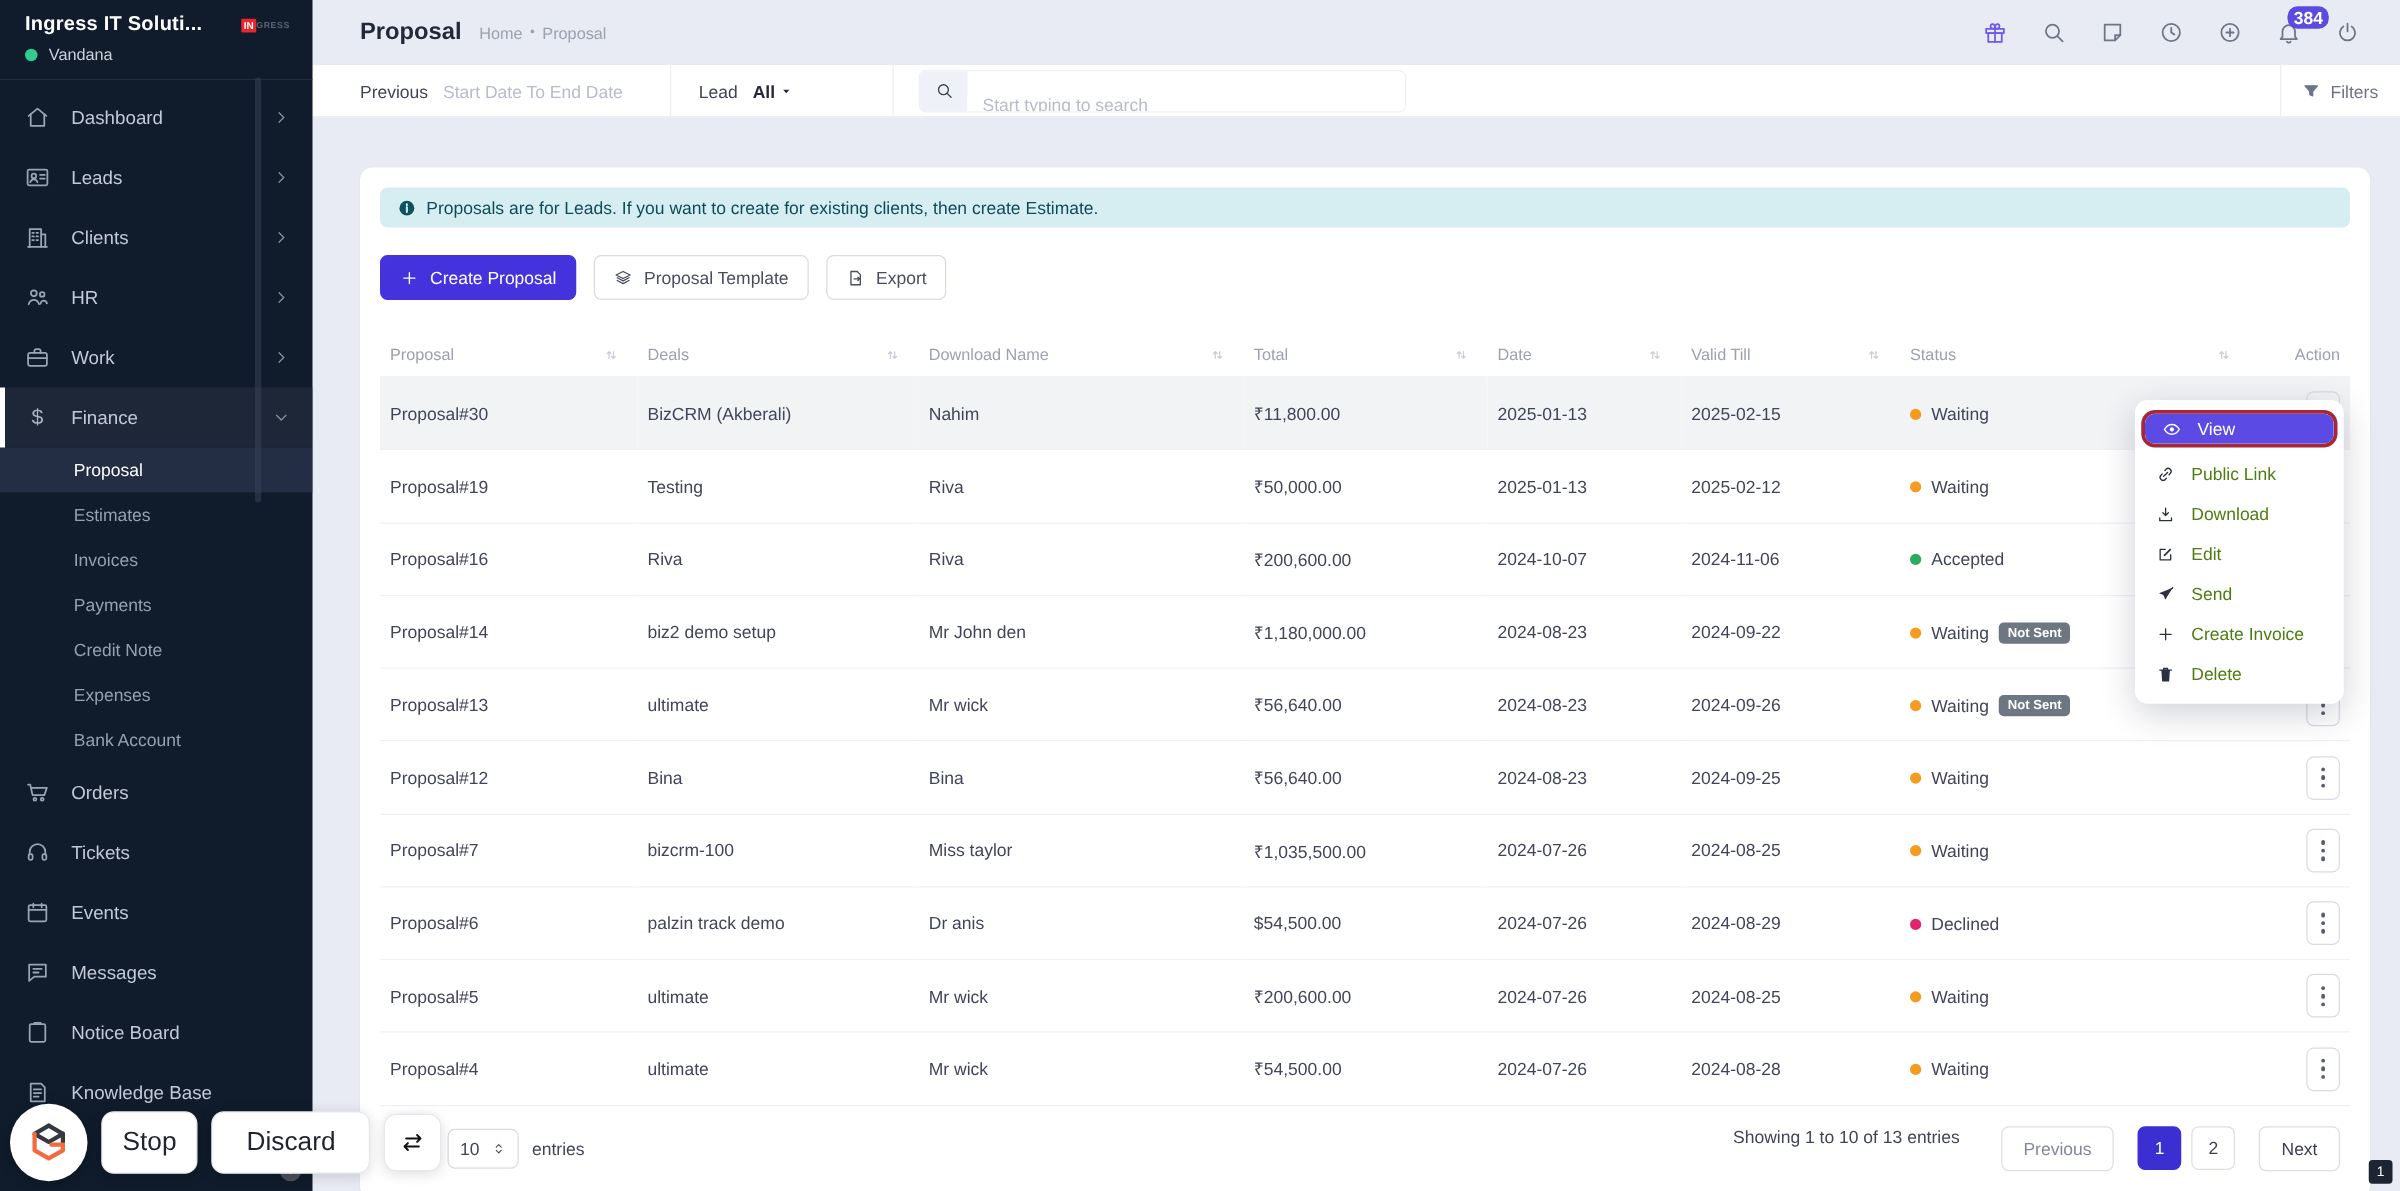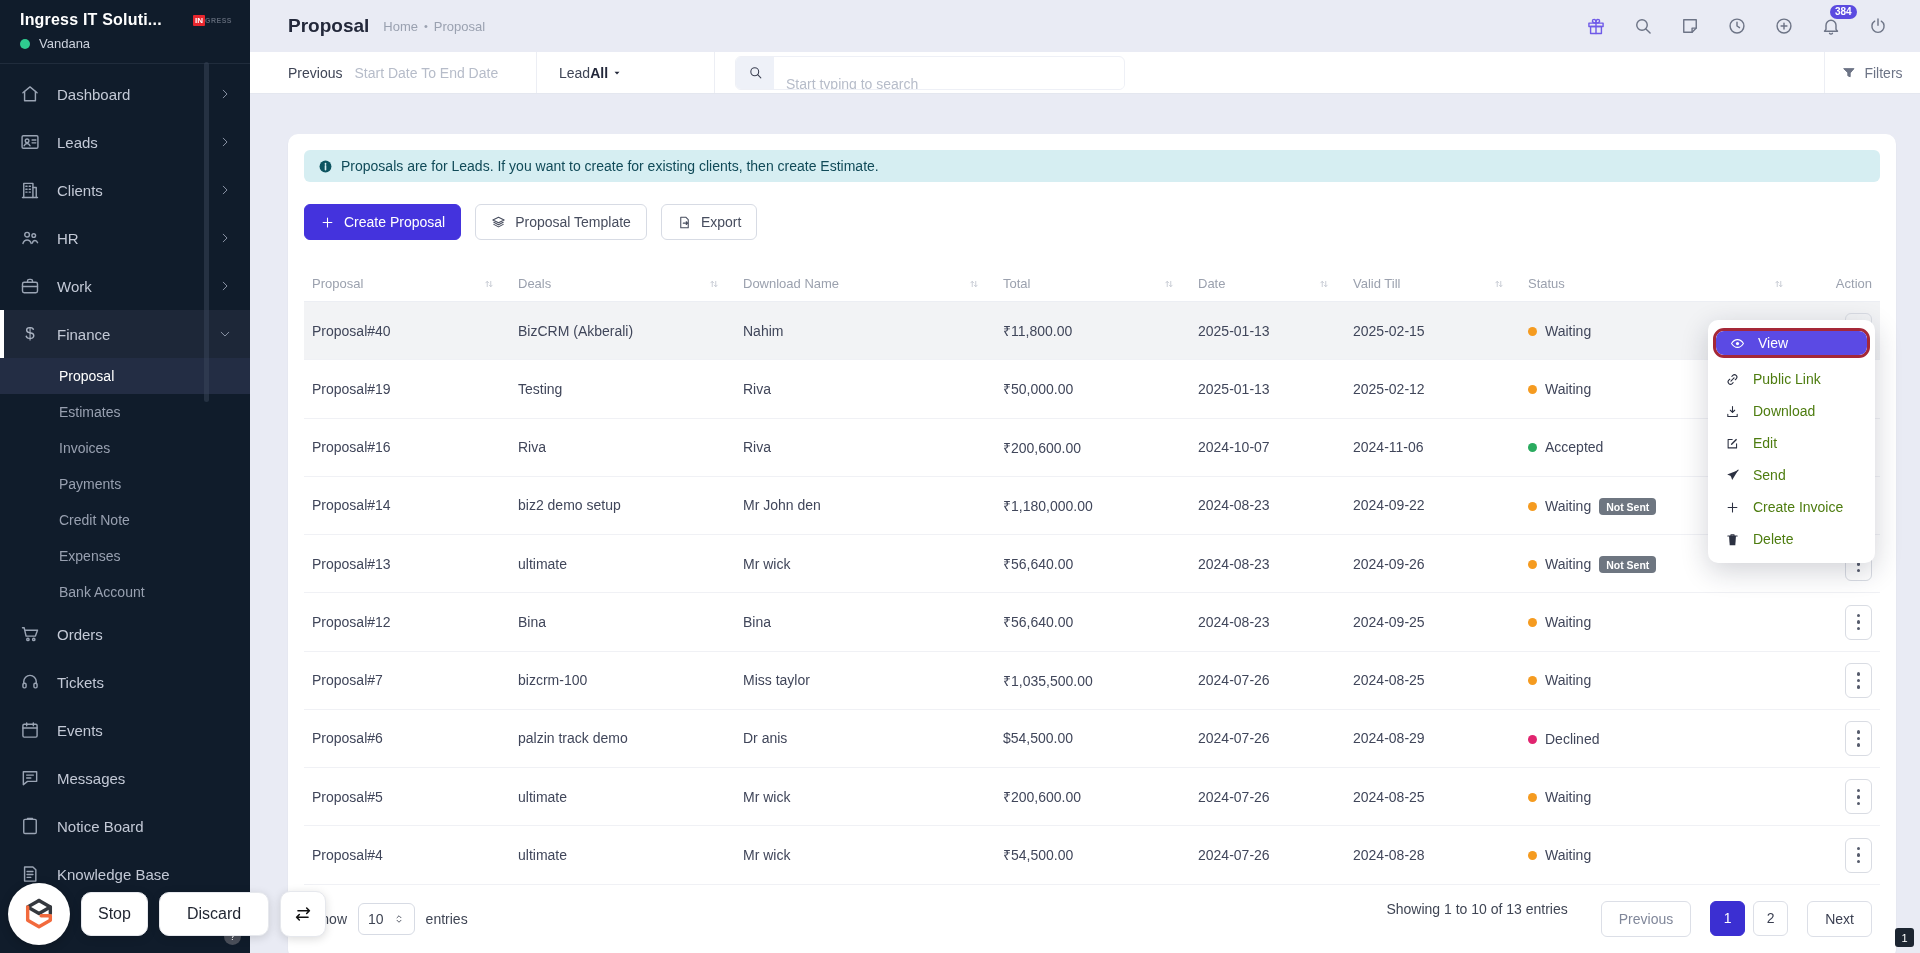--- a/index.html
+++ b/index.html
@@ -35,30 +35,30 @@
   .topbar { height:52px; display:flex; align-items:center; padding:0 32px 0 38px; }
   .page-title { font-size:19px; font-weight:700; color:#23283a; }
   .breadcrumb { margin-left:14px; font-size:13px; color:#9aa1b0; display:flex; align-items:center; gap:6px; }
   .crumb-sep { font-size:11px; }
   .top-icons { margin-left:auto; display:flex; align-items:center; gap:27px; color:#6d7486; }
   .ticon-btn { width:20px; height:20px; cursor:pointer; display:inline-flex; }
   .ticon-btn .icn { width:20px; height:20px; }
   .ticon-btn.accent { color:#6f5ae8; }
   .bell-wrap { position:relative; width:20px; height:20px; cursor:pointer; display:inline-flex; }
   .bell-wrap .icn { width:20px; height:20px; }
-  .notif-badge { position:absolute; top:-11px; left:9px; background:#5b4be0; color:#fff; font-size:10px; font-weight:700; padding:2px 5px; border-radius:8px; line-height:1; }
+  .notif-badge { position:absolute; top:-11px; left:9px; background:#5b4be0; color:#fff; font-size:14px; font-weight:700; padding:2px 5px; border-radius:8px; line-height:1; }
 
   
   .filterbar { background:#fff; height:42px; display:flex; align-items:stretch; border-bottom:1px solid #e4e7ef; }
   .fsec { display:flex; align-items:center; border-right:1px solid #eceef4; }
   .sec-duration { width:287px; padding-left:38px; gap:12px; }
   .flabel { font-size:14px; color:#3f4556; }
   .finput { border:none; outline:none; font-size:14px; color:#3f4554; width:160px; font-family:"Liberation Sans", sans-serif; }
   .finput::placeholder { color:#b6bcc9; }
-  .sec-lead { width:178px; padding-left:22px; }
+  .sec-lead { width:178px; padding-left:22px; gap:12px; }
   .lead-select { display:flex; align-items:center; gap:3px; cursor:pointer; font-size:14px; font-weight:700; color:#23283a; }
   .lead-select .icn { width:12px; height:12px; color:#23283a; }
   .sec-search { width:430px; padding:0 20px; border-right:none; }
   .search-group { display:flex; align-items:center; width:100%; height:34px; border:1px solid #eef0f6; border-radius:6px; overflow:hidden; background:#fff; }
   .search-icon-cell { width:38px; height:100%; background:#eef1f8; display:flex; align-items:center; justify-content:center; color:#3a3f51; }
   .search-icon-cell .icn { width:15px; height:15px; }
   .search-input { flex:1; border:none; outline:none; font-size:14px; padding:0 12px; color:#3f4554; font-family:"Liberation Sans", sans-serif;margin-top:22px; }
   .search-input::placeholder { color:#b6bcc9; }
   .fspacer { flex:1; border-right:none; }
   .sec-filters { width:96px; border-right:none; border-left:1px solid #eceef4; justify-content:center; gap:8px; color:#6d7486; font-size:14px; cursor:pointer; }
@@ -107,21 +107,21 @@
   .menu-item { display:flex; align-items:center; gap:13px; padding:8px 17px; font-size:14px; color:#4d7c0f; cursor:pointer; }
   .menu-item .micon { width:15px; height:15px; color:#2c3142; }
   .menu-view-wrap { margin:3px 5px 5px; border:3px solid #a52838; border-radius:11px; overflow:hidden; }
   .menu-item.active { background:#5b4ae4; color:#fff; padding:4px 14px; border-radius:7px; }
   .menu-item.active .micon { color:#fff; }
 
   
   .agent-bar { position:absolute; left:8px; bottom:8px; display:flex; align-items:center; gap:11px; z-index:60; }
   .logo-circle { width:62px; height:62px; border-radius:50%; background:#fff; box-shadow:0 2px 10px rgba(0,0,0,.22); display:flex; align-items:center; justify-content:center; cursor:pointer; }
   .logo-circle .icn { width:34px; height:34px; }
-  .ctl-btn { background:#fff; border:1px solid #e6e8ed; border-radius:10px; padding:12px 16px; font-size:16px; color:#1f2430; box-shadow:0 2px 10px rgba(0,0,0,.14); cursor:pointer; font-family:"Liberation Sans", sans-serif; }
+  .ctl-btn { background:#fff; border:1px solid #e6e8ed; border-radius:10px; padding:12px 16px; font-size:21px; color:#1f2430; box-shadow:0 2px 10px rgba(0,0,0,.14); cursor:pointer; font-family:"Liberation Sans", sans-serif; }
   .ctl-discard { padding:12px 27px; }
   .swap-btn { width:46px; height:46px; border-radius:10px; background:#fff; border:1px solid #e6e8ed; box-shadow:0 2px 10px rgba(0,0,0,.14); display:flex; align-items:center; justify-content:center; cursor:pointer; color:#111; }
   .swap-btn .icn { width:22px; height:22px; }
   .help-dot { position:absolute; left:224px; bottom:8px; width:17px; height:17px; border-radius:50%; background:#4a4f5a; color:#fff; font-size:10px; display:flex; align-items:center; justify-content:center; z-index:59; cursor:pointer; }
   .page-badge { position:absolute; right:6px; bottom:6px; width:19px; height:19px; background:#1c2531; color:#fff; border-radius:3px; display:flex; align-items:center; justify-content:center; font-size:11px; z-index:70; }
 </style>
 </head>
 <body>
 
 <div class="sidebar">
@@ -528,21 +528,21 @@
               </th>
               <th>
                 <div class="th-inner right">
                   <span>Action</span>
                 </div>
               </th>
             </tr>
           </thead>
         <tbody id="tbody">
             <tr class="highlight">
-              <td style="width:206px">Proposal#40</td>
+              <td style="width:206px">Proposal#30</td>
               <td style="width:225px">BizCRM (Akberali)</td>
               <td style="width:260px">Nahim</td>
               <td style="width:195px">₹11,800.00</td>
               <td style="width:155px">2025-01-13</td>
               <td style="width:175px">2025-02-15</td>
               <td style="width:280px"><span class="dot" style="background: rgb(245, 155, 32);"></span><span class="status-text">Waiting</span></td>
               <td class="right" style="width:80px"><span class="kebab">
                   <i></i>
                   <i></i>
                   <i></i>

